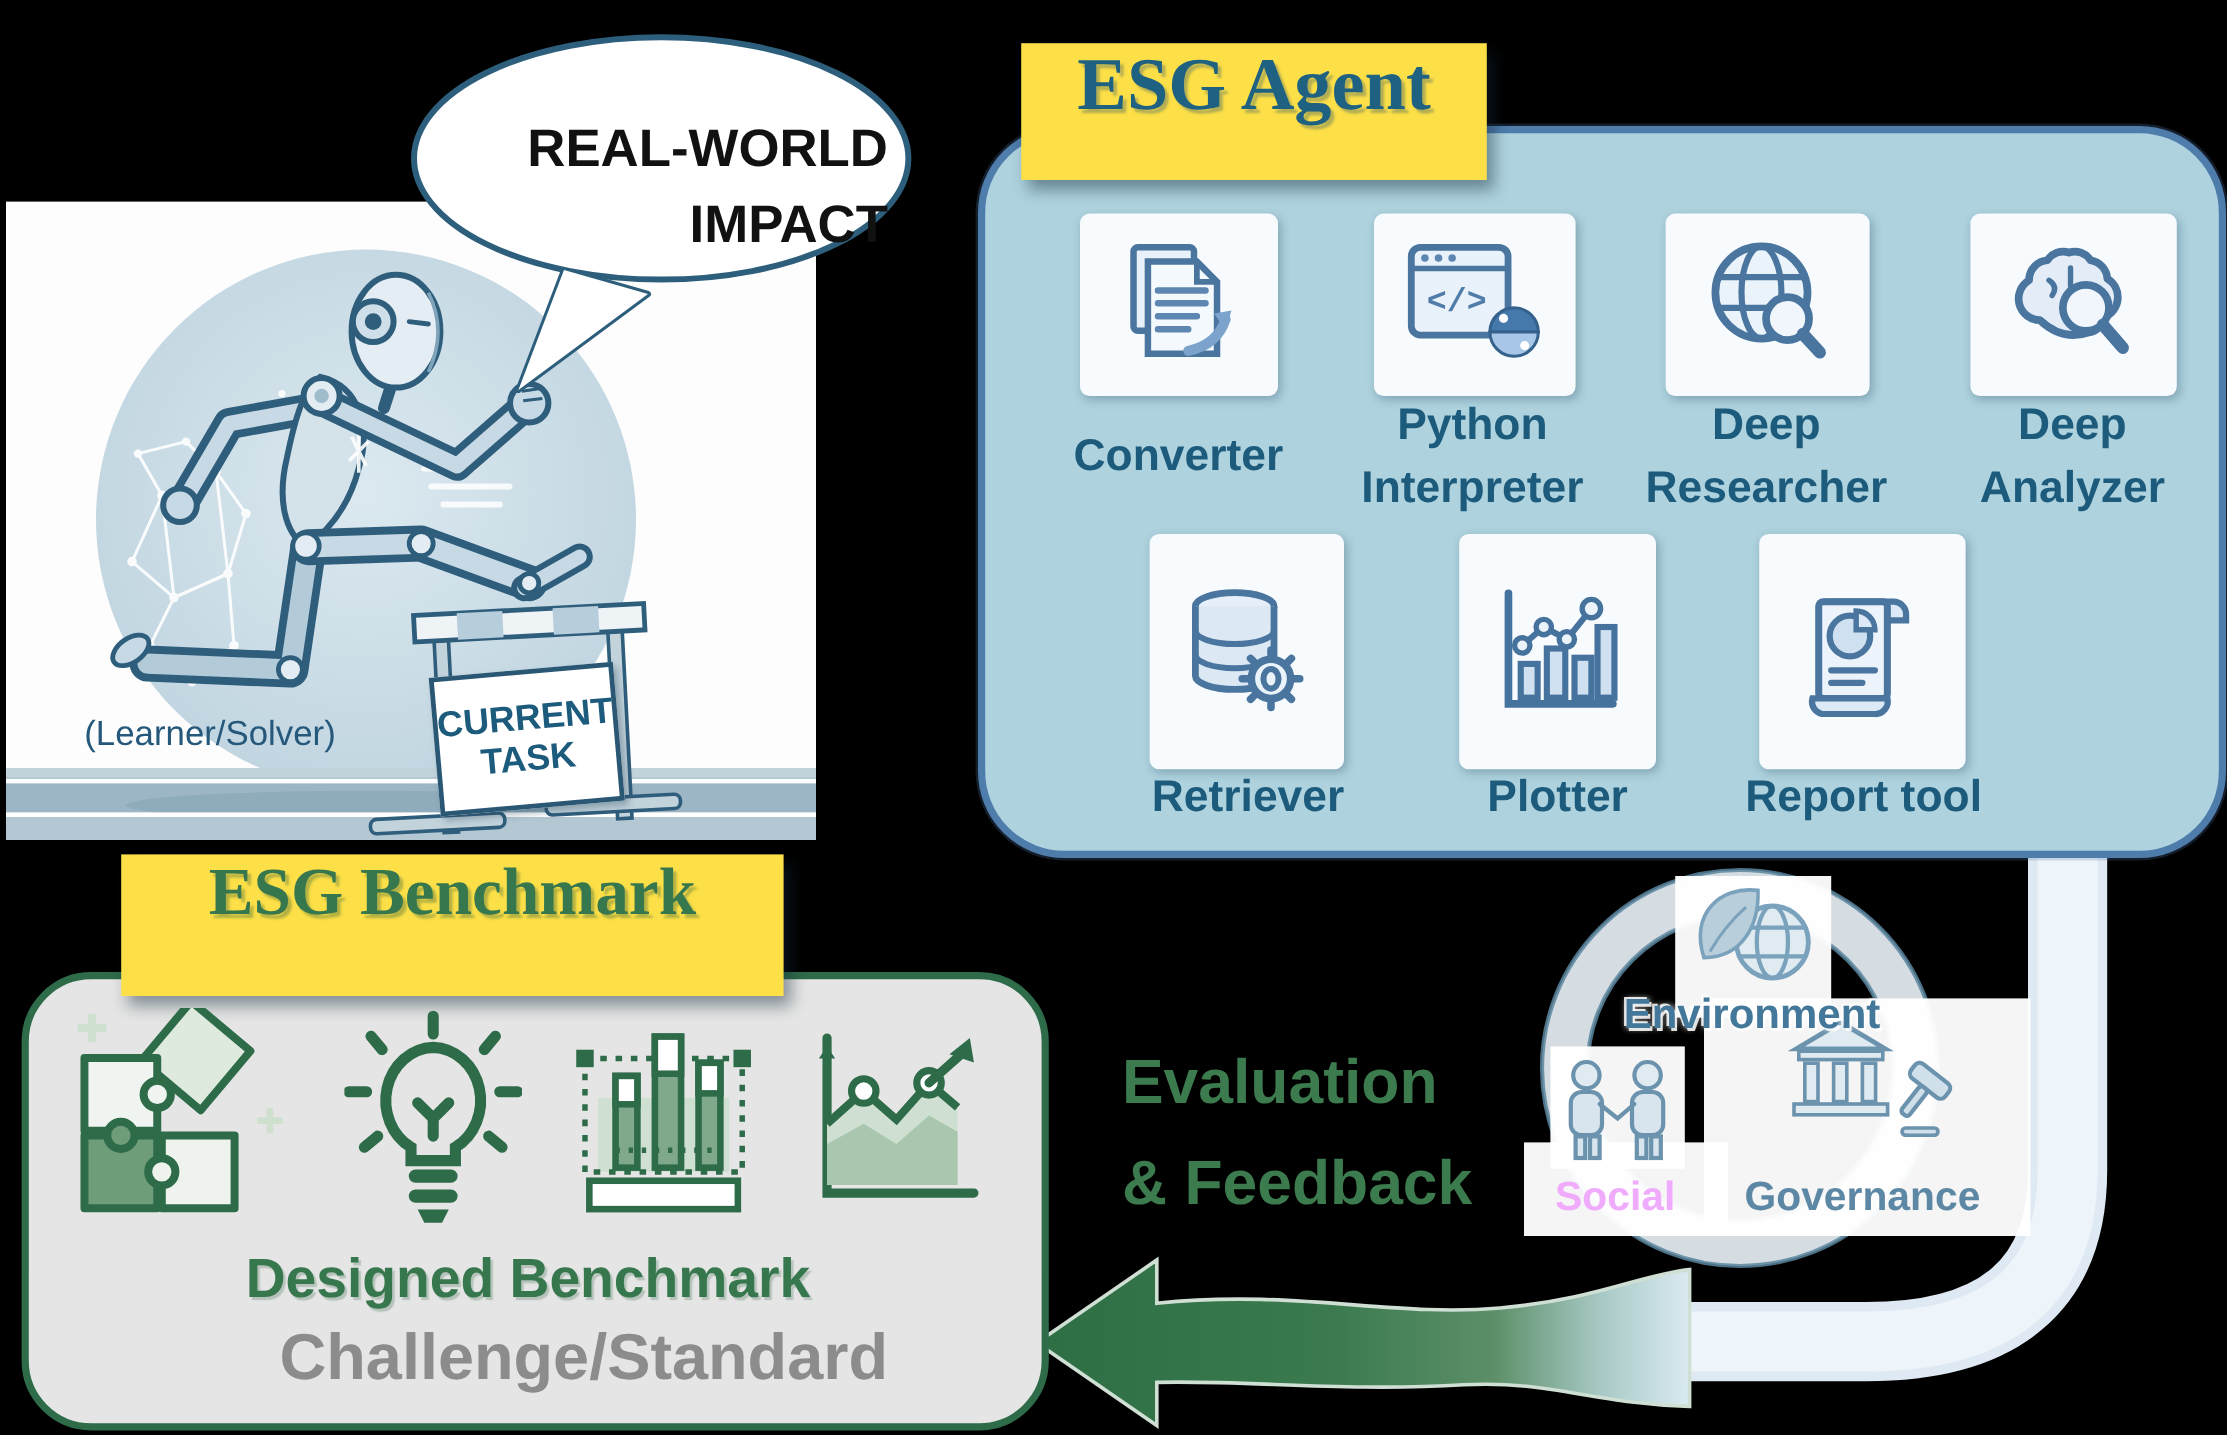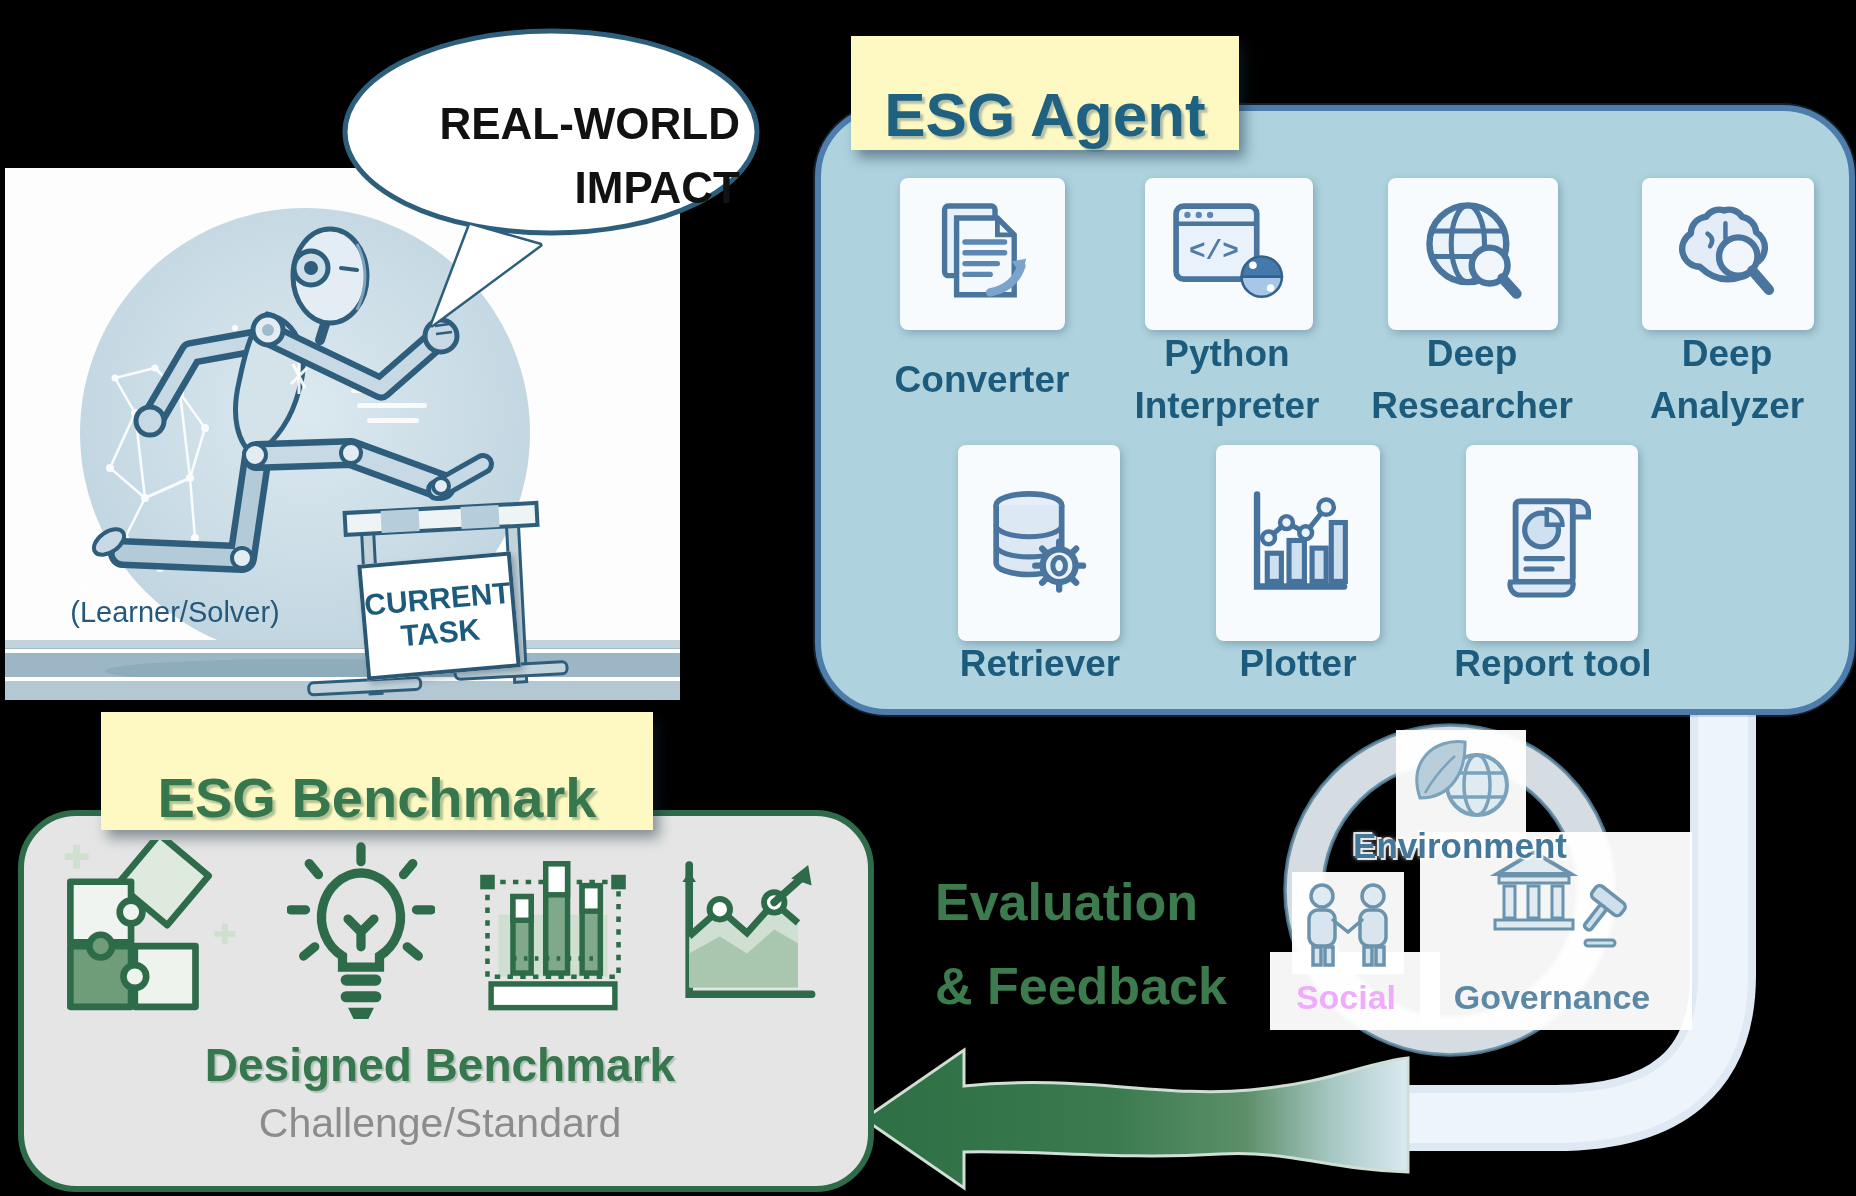--- a/index.html
+++ b/index.html
@@ -13,39 +13,39 @@
   .agent-caption{position:absolute;left:25px;top:594px;width:300px;text-align:center;color:#25587b;}
   .agent-caption .l1{font-size:35px;font-weight:800;letter-spacing:.5px;}
   .agent-caption .l2{font-size:29px;font-weight:400;margin-top:2px;}
   .hurdle-sign{position:absolute;left:362px;top:558px;width:146px;height:108px;background:#fff;
                border:4px solid #2a5874;transform:rotate(-5deg);display:flex;flex-direction:column;
                align-items:center;justify-content:center;color:#1d5b7d;font-weight:800;
                font-size:30px;line-height:34px;box-shadow:3px 4px 6px rgba(40,70,90,.35);}
   
   .agent-box{position:absolute;left:815px;top:105px;width:1028px;height:598px;background:#aed3de;
              border:6px solid #4e7cab;border-radius:72px;box-shadow:0 0 0 2px rgba(78,124,171,.25);}
-  .title-card{position:absolute;background:#fef9c3;display:flex;align-items:flex-end;justify-content:center;
-              box-shadow:6px 8px 12px rgba(20,40,60,.45);}
+  .title-card{position:absolute;background:#fde047;display:flex;align-items:flex-start;justify-content:center;
+              box-shadow:6px 8px 12px rgba(20,40,60,.45);font-family:Liberation Serif, serif;}
   .agent-title{left:851px;top:36px;width:388px;height:114px;}
   .agent-title span{color:#1e6181;font-size:62px;font-weight:700;
                     text-shadow:3px 3px 2px rgba(40,80,110,.35);}
   .tool-card{position:absolute;background:#f8fbfd;border-radius:8px;display:flex;align-items:center;
              justify-content:center;box-shadow:2px 3px 8px rgba(30,60,90,.30);}
   .tool-label{position:absolute;display:flex;flex-direction:column;align-items:center;justify-content:center;
               color:#1d5b7d;font-weight:700;font-size:37px;line-height:52px;text-align:center;}
   
   .bench-box{position:absolute;left:18px;top:810px;width:844px;height:370px;background:#e4e5e4;
              border:6px solid #2e6b49;border-radius:58px;}
   .bench-title{left:53px;top:712px;width:552px;height:118px;margin-left:48px;}
   .bench-title span{color:#36774e;font-size:56px;font-weight:700;
                     text-shadow:3px 3px 2px rgba(40,90,60,.35);}
   .bench-caption{position:absolute;left:140px;top:1038px;width:600px;text-align:center;
                  color:#36774e;font-size:46px;font-weight:700;text-shadow:2px 2px 1px rgba(40,90,60,.25);}
-  .bench-subcaption{position:absolute;left:140px;top:1100px;width:600px;text-align:center;
-                    color:#8c8c8c;font-size:41px;font-weight:400;}
+  .bench-subcaption{position:absolute;left:140px;top:1100px;width:600px;text-align:right;
+                    color:#8c8c8c;font-size:54px;font-weight:700;}
   
   .evaluation{position:absolute;left:935px;top:860px;width:420px;color:#3c7b4d;
               font-size:52px;font-weight:700;line-height:84px;}
   
   .env-label{position:absolute;left:1325px;top:826px;width:270px;text-align:center;color:#43789a;
              font-size:35px;font-weight:700;
              text-shadow:0 0 5px #fff,2px 2px 0 rgba(255,255,255,.85),-2px -2px 0 rgba(255,255,255,.85);}
   .soc-label{position:absolute;left:1266px;top:978px;width:160px;text-align:center;color:#f0abfc;
              font-size:34px;font-weight:600;}
   .gov-label{position:absolute;left:1427px;top:978px;width:250px;text-align:center;color:#5d88a5;

